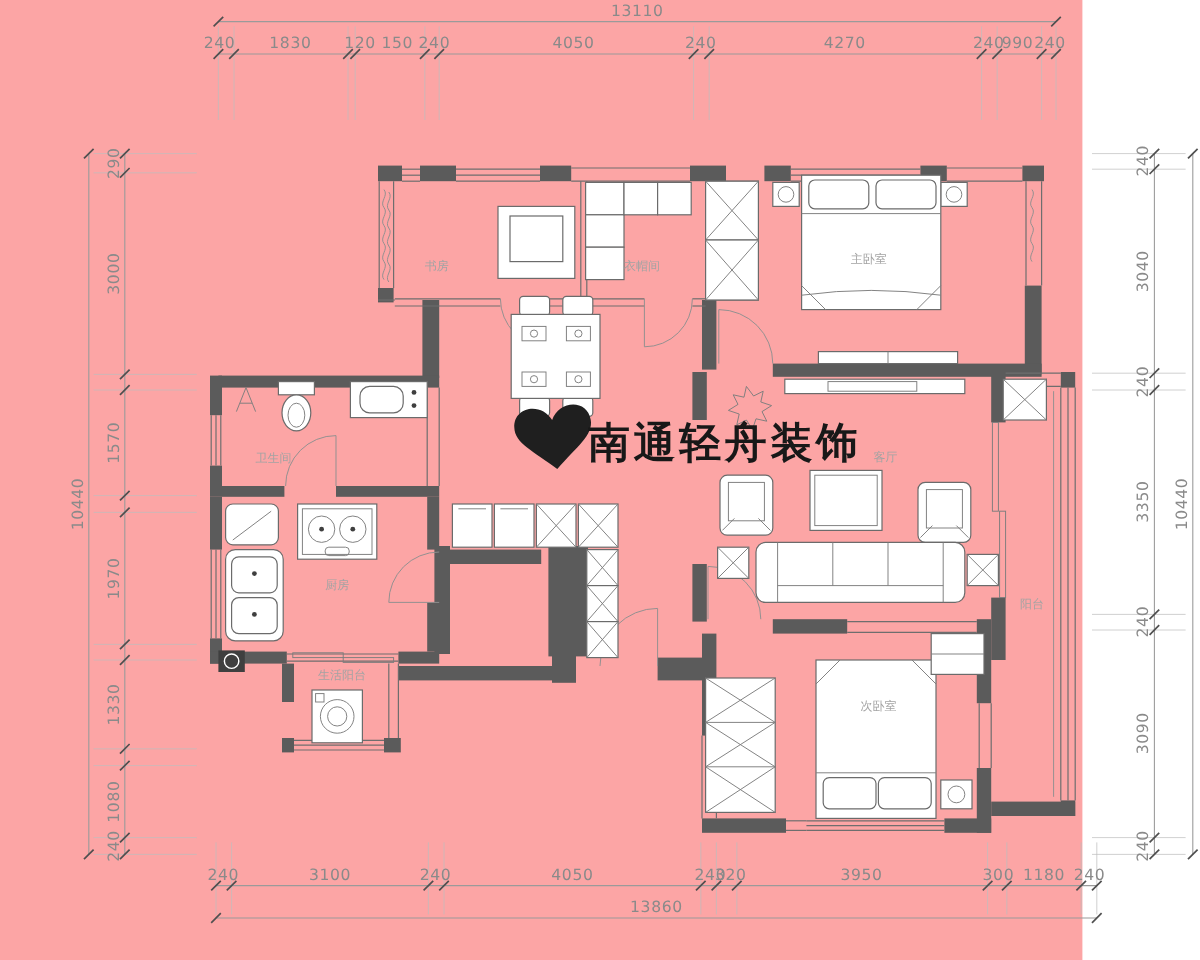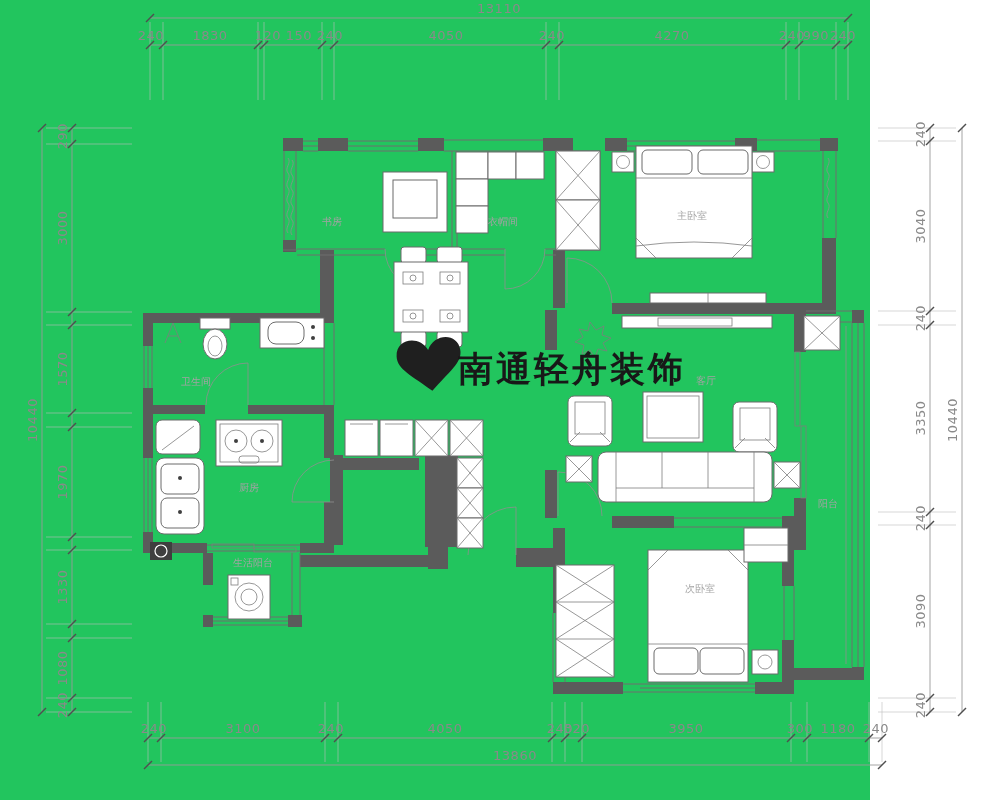--- a/index.html
+++ b/index.html
@@ -1,16 +1,16 @@
 <!DOCTYPE html>
 <html><head>
 <meta charset="utf-8">
 <style>
   html,body{margin:0;padding:0;background:#ffffff;}
-  .page{width:870px;height:800px;position:relative;background:#22c55e;font-family:"DejaVu Sans",sans-serif;}
+  .page{width:870px;height:800px;position:relative;background:#fca5a5;font-family:"DejaVu Sans",sans-serif;padding-left:32px;}
   svg{display:block;}
   .w{fill:#5b5b5b;stroke:none;}
   .ln{stroke:#6e6e6e;stroke-width:1;fill:none;}
   .thin{stroke:#8f8f8f;stroke-width:.8;fill:none;}
   .furn{stroke:#6b6b6b;stroke-width:1;fill:#ffffff;}
   .furn2{stroke:#7d7d7d;stroke-width:.8;fill:none;}
   .dimline{stroke:#9a9a9a;stroke-width:.9;}
   .tick{stroke:#4f4f4f;stroke-width:1.4;}
   .ext{stroke:#bdbdbd;stroke-width:.6;}
   .dtext{font:13px "DejaVu Sans",sans-serif;fill:#8a8a8a;text-anchor:middle;letter-spacing:.5px;}

